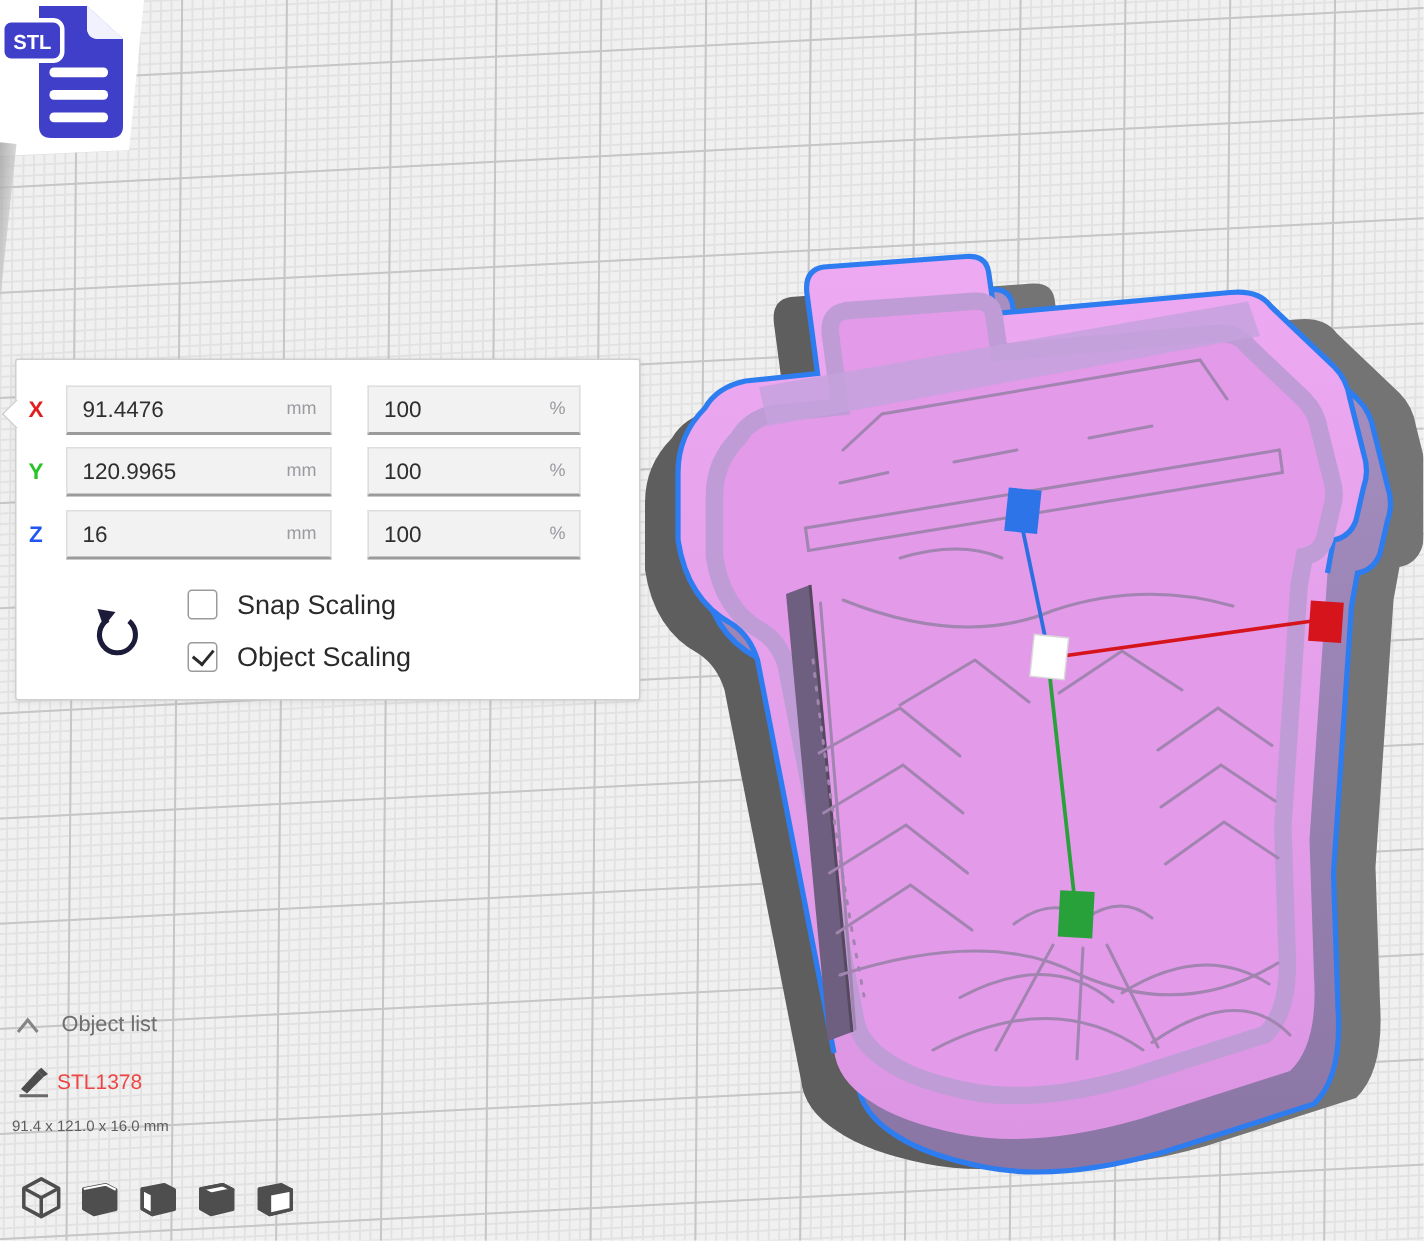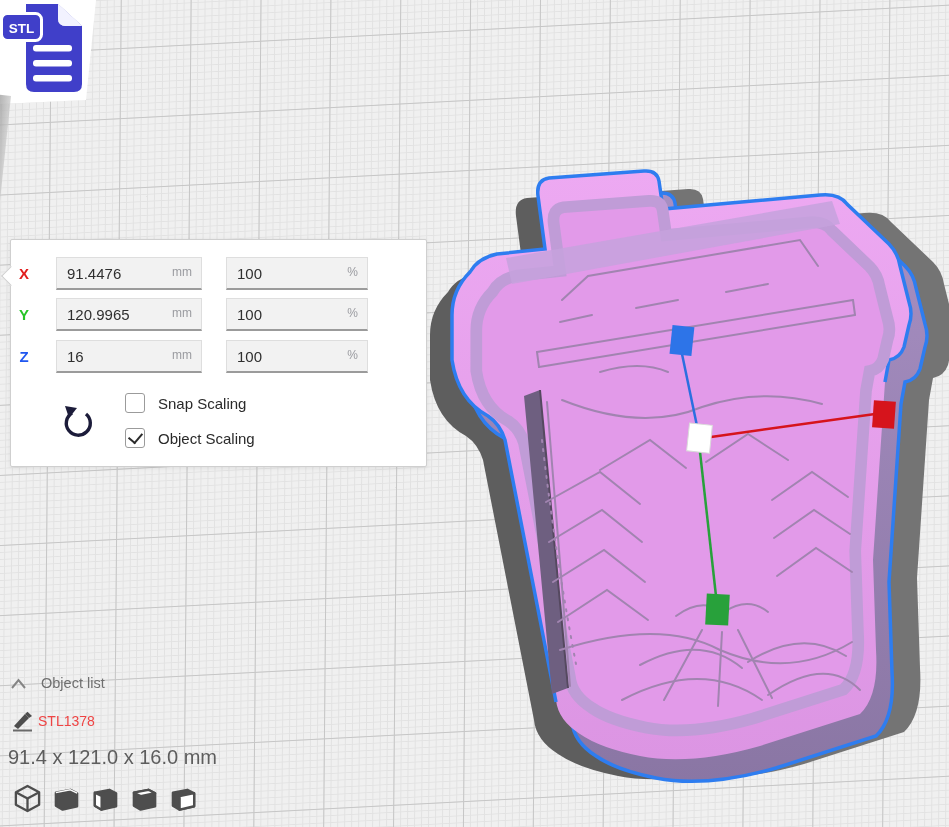--- a/index.html
+++ b/index.html
@@ -45,21 +45,21 @@
   .panel-arrow{
     position:absolute;left:-7px;top:29px;width:13px;height:13px;background:#fff;
     border-left:1px solid #cfcfcf;border-bottom:1px solid #cfcfcf;
     transform:rotate(45deg);
   }
   .srow{position:absolute;left:0;height:33px;display:flex;align-items:center;}
   .srow.r0{top:17px;} .srow.r1{top:58px;} .srow.r2{top:100px;}
   .axis{width:26px;text-align:center;font-size:15px;font-weight:bold;}
   .ax-x{color:#e11d1d;} .ax-y{color:#27c427;} .ax-z{color:#2057f0;}
   .fieldwrap{position:relative;height:33px;}
-  .fw-mm{width:146px;margin-left:19px;}
+  .fw-mm{width:177px;margin-left:7px;}
   .fw-pc{width:142px;margin-left:24px;}
   .fieldwrap input{
     width:100%;height:100%;box-sizing:border-box;
     background:#f2f2f2;border:1px solid #dedede;border-bottom:2px solid #9b9b9b;
     font-family:"Liberation Sans",sans-serif;font-size:15px;color:#2f2f2f;
     padding:0 34px 0 10px;outline:none;
   }
   .unit{
     position:absolute;right:10px;top:0;height:31px;line-height:31px;
     font-size:12px;color:#9a9ba0;pointer-events:none;
@@ -68,27 +68,27 @@
     background:none;border:none;padding:0;cursor:pointer;}
   .cbrow{position:absolute;left:114px;display:flex;align-items:center;height:22px;}
   .cb-snap{top:152px;} .cb-uni{top:187px;}
   .cb{width:20px;height:20px;box-sizing:border-box;border:1.5px solid #9b9b9b;
     border-radius:3px;background:#fff;position:relative;flex:0 0 auto;}
   .cb.checked::after{
     content:"";position:absolute;left:5px;top:1px;width:7px;height:11px;
     border-right:2.6px solid #2b2b2b;border-bottom:2.6px solid #2b2b2b;
     transform:rotate(40deg);
   }
-  .cblabel{margin-left:13px;font-size:15px;color:#2a2a2a;}
+  .cblabel{margin-left:13px;font-size:18px;color:#2a2a2a;}
   
   .objlist-row{position:absolute;left:10px;top:675px;display:flex;align-items:center;z-index:7;cursor:pointer;}
   .objlist-label{margin-left:14px;font-size:14.5px;color:#6f6f6f;}
   .stl-row{position:absolute;left:12px;top:710px;display:flex;align-items:center;z-index:7;}
   .stl-name{margin-left:4px;font-size:14px;color:#ef4444;}
-  .dims{position:absolute;left:8px;top:746px;font-size:20px;color:#5d5d5d;z-index:7;}
+  .dims{position:absolute;left:8px;top:746px;font-size:10px;color:#5d5d5d;z-index:7;}
   .view-toolbar{position:absolute;left:12px;top:783px;display:flex;gap:8px;z-index:7;}
   .view-btn{width:31px;height:31px;background:none;border:none;padding:0;cursor:pointer;}
 </style>
 </head>
 <body>
 
 <div class="plate"></div>
 <div class="plate-corner-white"></div>
 <div class="plate-edge"></div>
 

